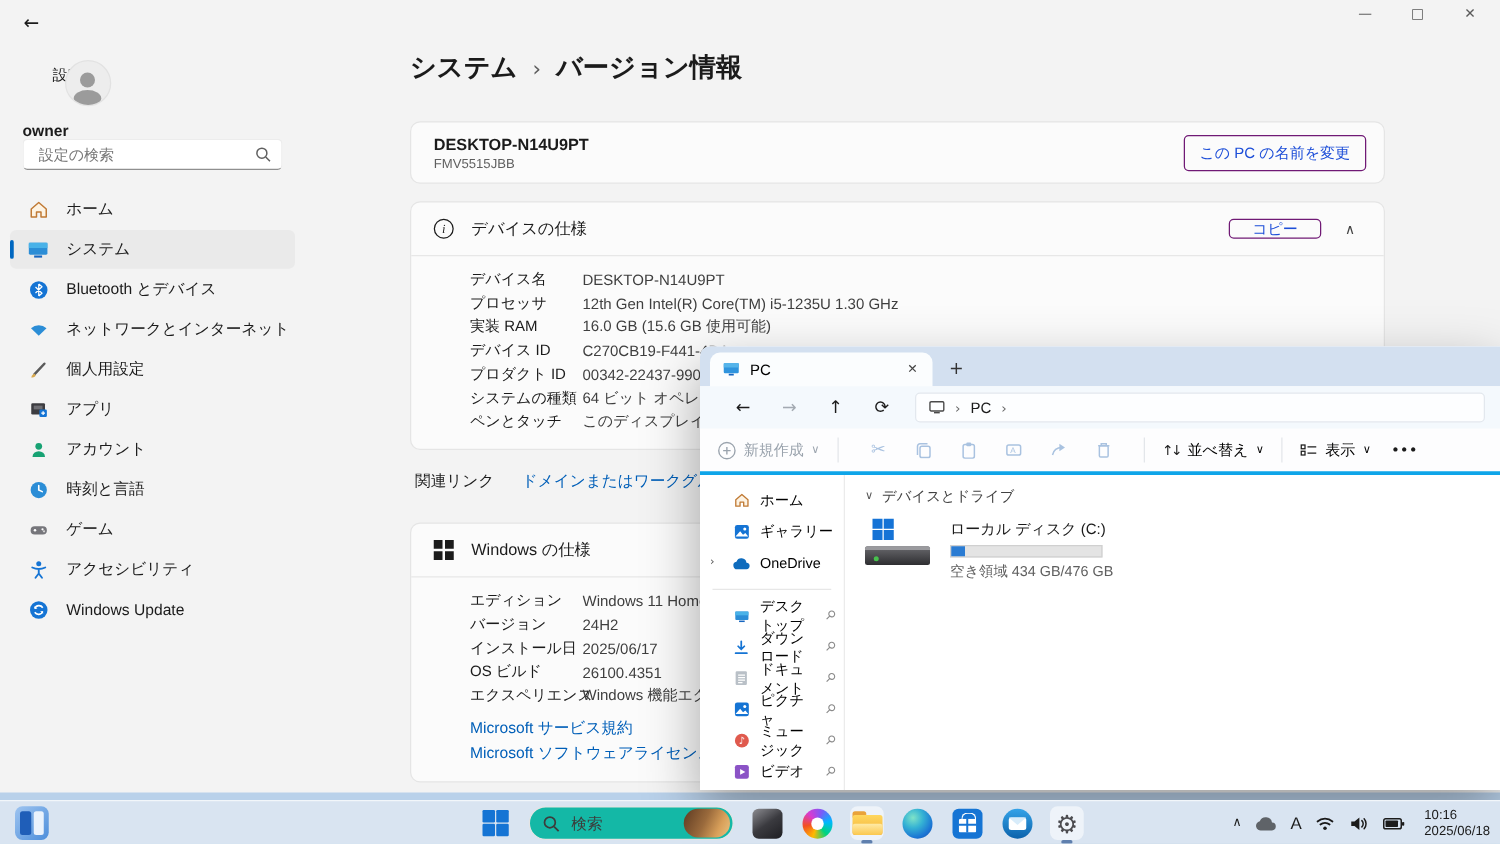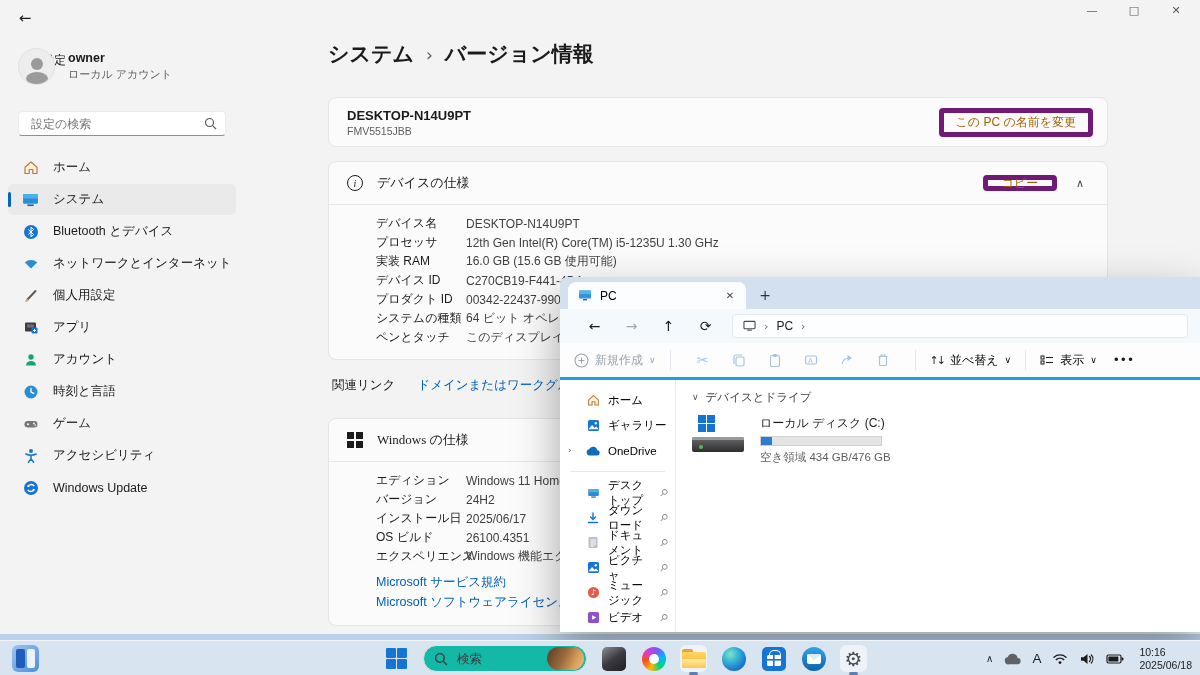--- a/index.html
+++ b/index.html
@@ -8,21 +8,21 @@
   #screen{position:relative;width:1200px;height:675px;overflow:hidden;background:#b9d1ea;}
   .glyph{font-family:"DejaVu Sans",sans-serif;line-height:1;}
 
   
   #settings{position:absolute;left:0;top:0;width:1200px;height:634px;background:#f3f3f3;color:#1b1b1b;}
   .s-titlebar{position:absolute;left:0;top:0;width:100%;height:34px;}
   .back-btn{position:absolute;left:12px;top:7px;width:26px;height:22px;font-size:15px;color:#1b1b1b;display:flex;align-items:center;justify-content:center;border-radius:4px;}
   .s-title{position:absolute;left:42px;top:12px;font-size:12px;margin-top:40px;}
   .winctl{position:absolute;top:5px;display:flex;gap:22px;right:14px;color:#5a5a5a;font-size:11px;}
   .winctl span{width:20px;text-align:center;}
-  .user{position:absolute;left:18px;top:48px;display:flex;gap:13px;align-items:center;}
+  .user{position:absolute;left:18px;top:48px;display:flex;gap:13px;align-items:center;flex-direction:column;}
   .avatar{width:37px;height:37px;border-radius:50%;background:#ededed;position:relative;overflow:hidden;border:1px solid #e2e2e2;}
   .avatar i{position:absolute;left:50%;top:9px;width:12px;height:12px;margin-left:-6px;border-radius:50%;background:#9b9b9b;}
   .avatar u{position:absolute;left:50%;top:23px;width:22px;height:13px;margin-left:-11px;border-radius:50%;background:#9b9b9b;}
   .user-name{font-size:12.5px;font-weight:700;}
   .user-type{font-size:11px;color:#616161;margin-top:2px;}
   .s-search{position:absolute;left:18px;top:111px;width:208px;height:25px;background:#fff;border:1px solid #ececec;border-bottom:1px solid #8f8f8f;border-radius:4px;display:flex;align-items:center;padding:0 8px 0 10px;}
   .s-search input{border:0;outline:0;flex:1;font-size:12px;color:#1b1b1b;background:transparent;font-family:inherit;}
   .s-search input::placeholder{color:#767676;}
   .s-nav{position:absolute;left:8px;top:152px;width:228px;}
   .nav-item{position:relative;height:31px;display:flex;align-items:center;gap:14px;padding-left:14px;border-radius:5px;font-size:12.5px;margin-bottom:1px;cursor:default;}
@@ -32,26 +32,26 @@
   
   .s-main{position:absolute;left:328px;top:40px;width:780px;}
   .crumb{display:flex;align-items:baseline;gap:12px;height:34px;margin-bottom:23px;}
   .crumb-parent{font-size:21px;font-weight:600;color:#1a1a1a;}
   .crumb-sep{font-size:17px;color:#5d5d5d;}
   .crumb-cur{font-size:21px;font-weight:700;}
   .card{background:#fbfbfb;border:1px solid #e5e5e5;border-radius:8px;}
   .dev-card{height:50px;display:flex;align-items:center;padding:0 14px 0 18px;margin-bottom:14px;}
   .dev-name{font-size:13px;font-weight:600;}
   .dev-model{font-size:10.5px;color:#5f5f5f;margin-top:2px;}
-  .btn{background:#fbfbfb;border:5px solid #701a75;border-radius:4px;font-size:12px;color:#a16207;display:flex;align-items:center;justify-content:center;}
+  .btn{background:#fbfbfb;border:1px solid #701a75;border-radius:4px;font-size:12px;color:#1d4ed8;display:flex;align-items:center;justify-content:center;}
   .rename-btn{margin-left:auto;height:29px;padding:0 12px;}
   .exp-card{margin-bottom:16px;}
   .exp-head{height:42px;display:flex;align-items:center;padding:0 18px;gap:14px;}
   .info-ic{width:16px;height:16px;border:1.4px solid #1b1b1b;border-radius:50%;font-size:10px;display:flex;align-items:center;justify-content:center;font-style:italic;font-family:"Liberation Serif",serif;}
-  .exp-title{font-size:13px;font-family:Liberation Serif, serif;}
+  .exp-title{font-size:13px;}
   .copy-btn{margin-left:auto;width:74px;height:16px;}
   .chev{color:#444;font-size:11px;width:18px;text-align:center;}
   .divider{height:1px;background:#e7e7e7;}
   .spec-rows{padding:9px 18px 12px 47px;}
   .spec-row{display:grid;grid-template-columns:90px 1fr;height:19px;align-items:center;font-size:12px;white-space:nowrap;}
   .spec-row .lab{color:#1b1b1b;}
   .spec-row .val{color:#3f3f3f;overflow:hidden;}
   .related{display:flex;gap:22px;align-items:center;height:18px;margin-bottom:24px;padding-left:4px;}
   .related .rlab{font-size:12.5px;font-weight:400;text-align:center;}
   .link{color:#005fb8;font-size:12.5px;text-decoration:none;white-space:nowrap;}

